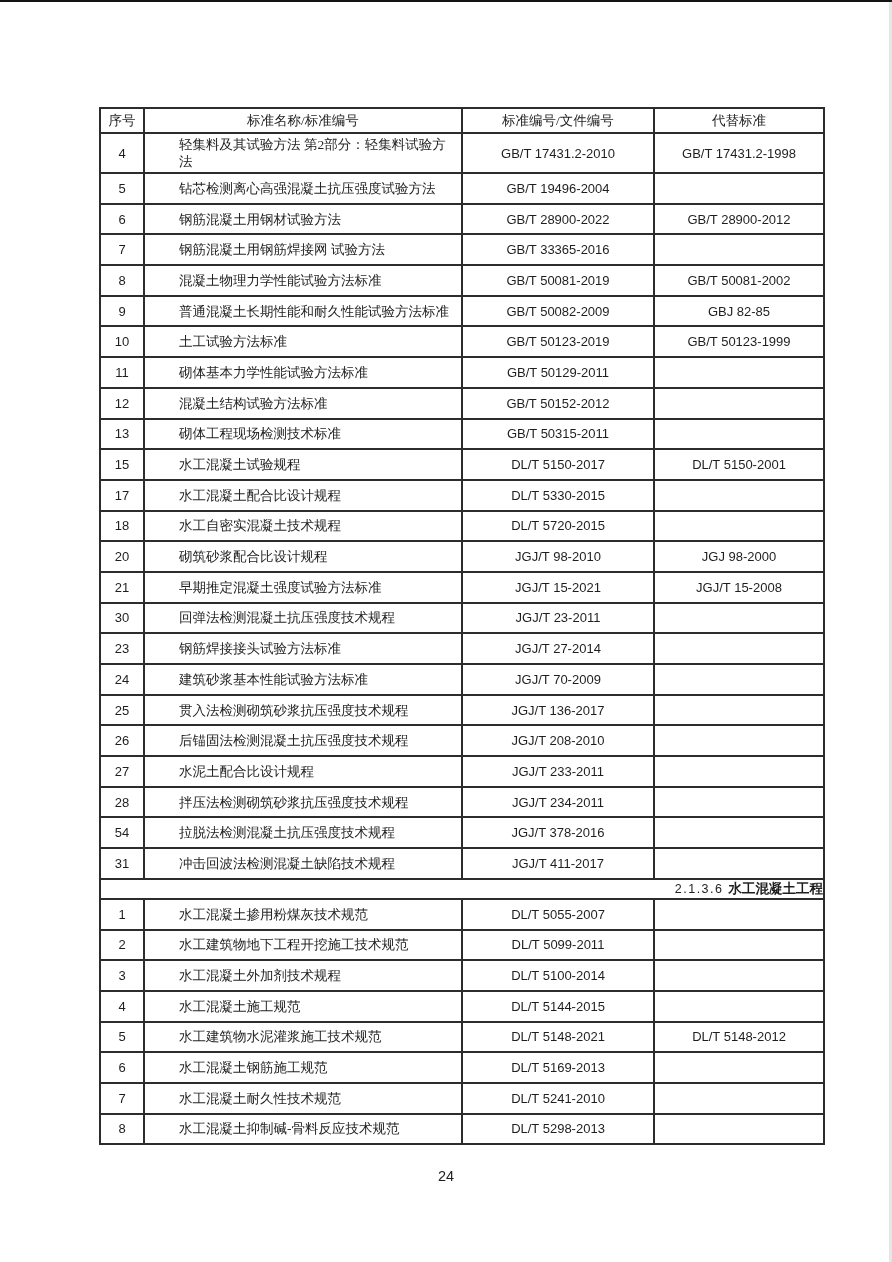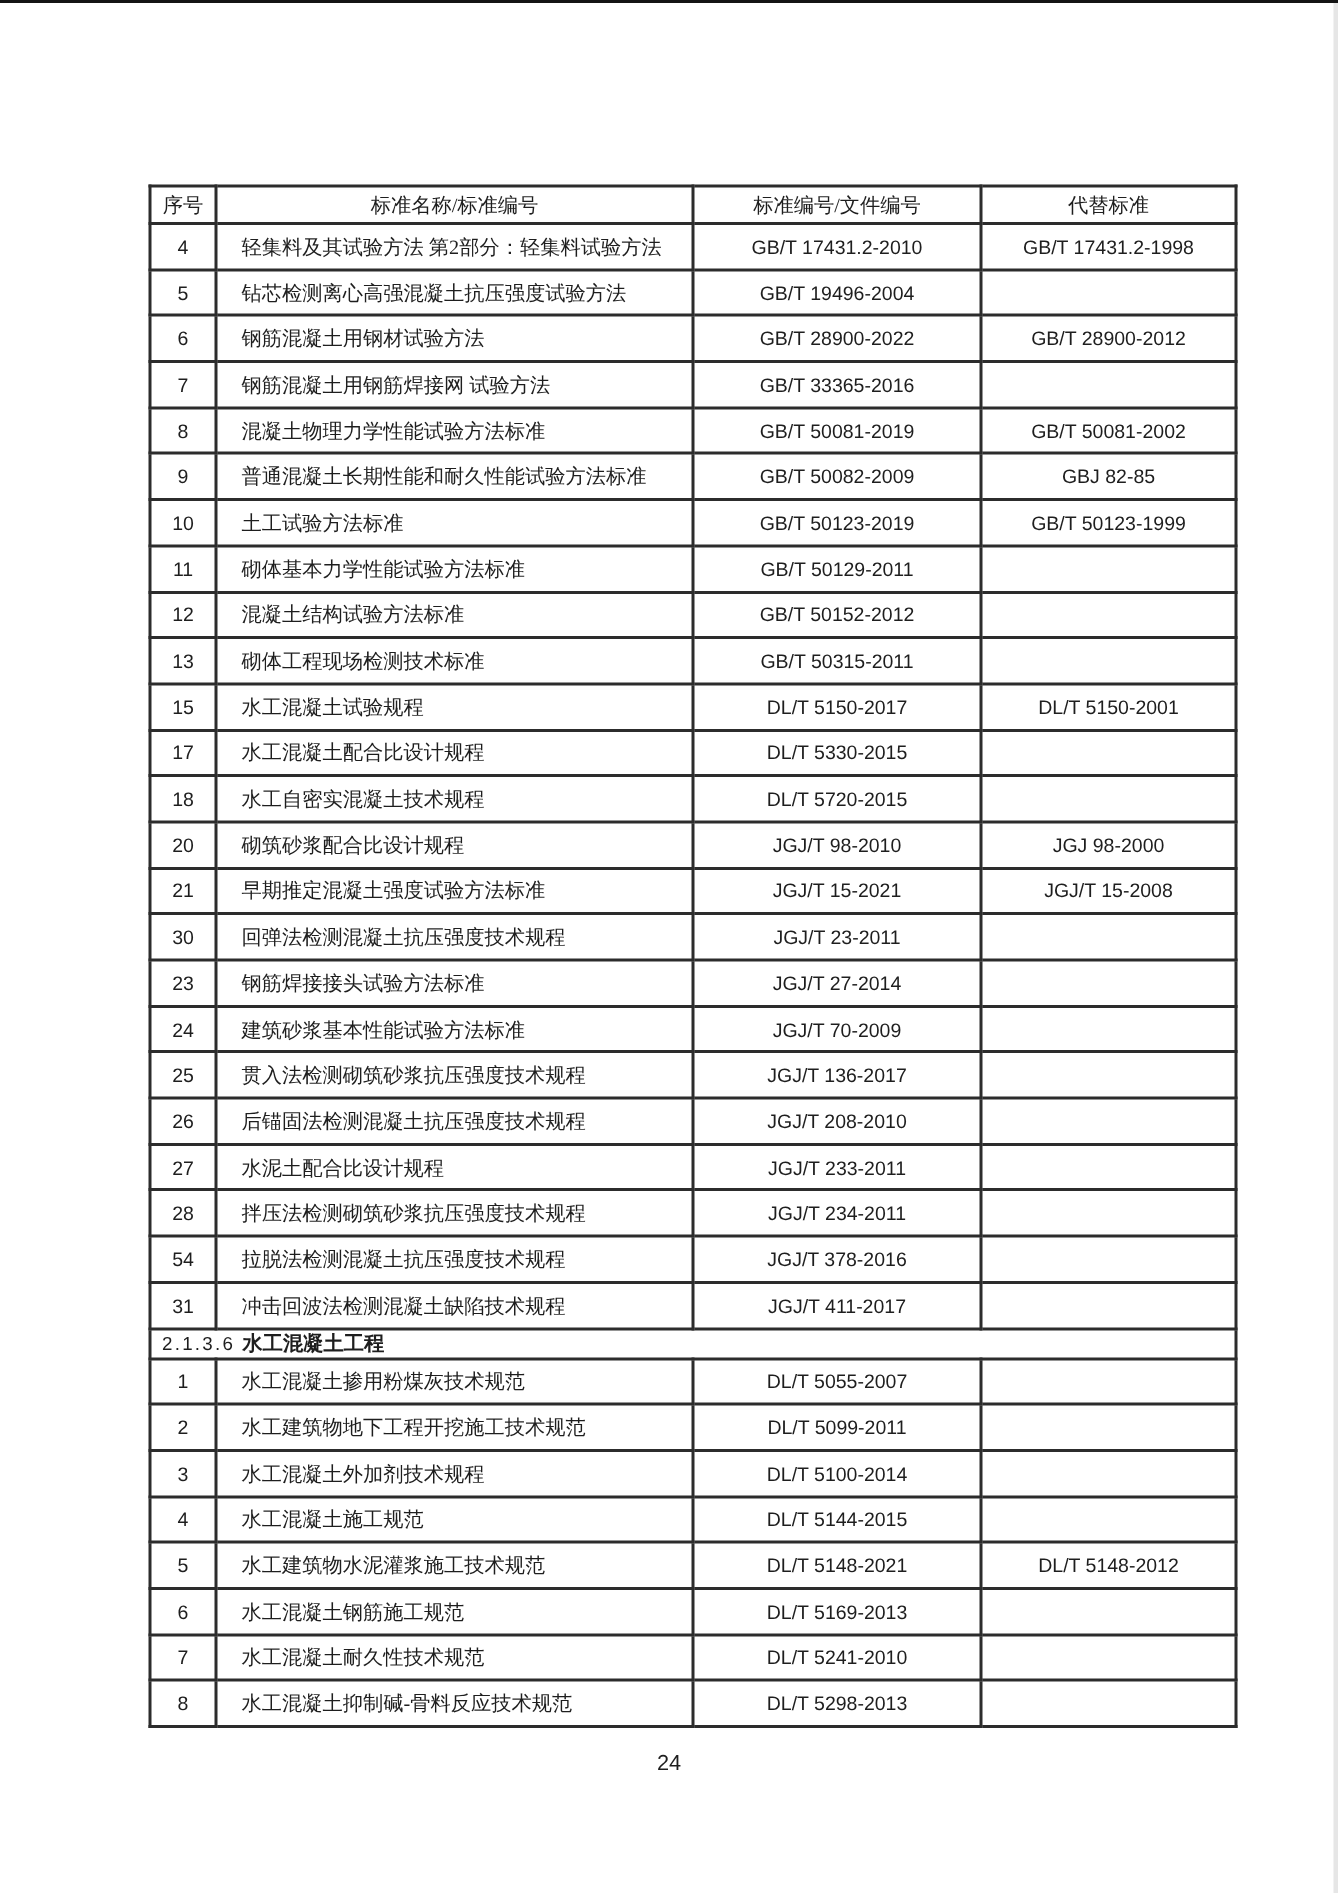--- a/index.html
+++ b/index.html
@@ -28,21 +28,21 @@
   }
   .right-edge {
     position: absolute;
     top: 2px; right: 0; bottom: 0;
     width: 3px;
     background: #e6e6e6;
   }
   table.std-table {
     position: absolute;
     left: 99px;
-    top: 123px;
+    top: 107px;
     width: 724px;
     border-collapse: collapse;
     table-layout: fixed;
     border-radius: 16px;
   }
   .std-table col.col-idx      { width: 44px;  }
   .std-table col.col-name     { width: 318px; }
   .std-table col.col-code     { width: 192px; }
   .std-table col.col-replaced { width: 170px; }
 
@@ -64,32 +64,32 @@
     font-size: 13.5px;
     padding: 0;
   }
   td.c-idx {
     text-align: center;
     font-family: "Liberation Sans", "DejaVu Sans", sans-serif;
     font-size: 13px;
   }
   td.c-name {
     text-align: left;
-    padding: 2px 8px 2px 16px;
+    padding: 2px 8px 2px 34px;
     line-height: 17px;
   }
   td.c-code, td.c-replaced {
     text-align: center;
     font-family: "Liberation Sans", "DejaVu Sans", sans-serif;
     font-size: 13px;
   }
   tr.section-row td {
     height: 17px;
     padding: 0 0 0 7px;
-    text-align: left;
+    text-align: right;
   }
   .sec-label {
     font-family: "Liberation Sans", "DejaVu Sans", sans-serif;
     font-size: 12.5px;
     letter-spacing: 1.5px;
   }
   .sec-title {
     font-weight: bold;
     font-size: 13.5px;
     margin-left: 5px;

